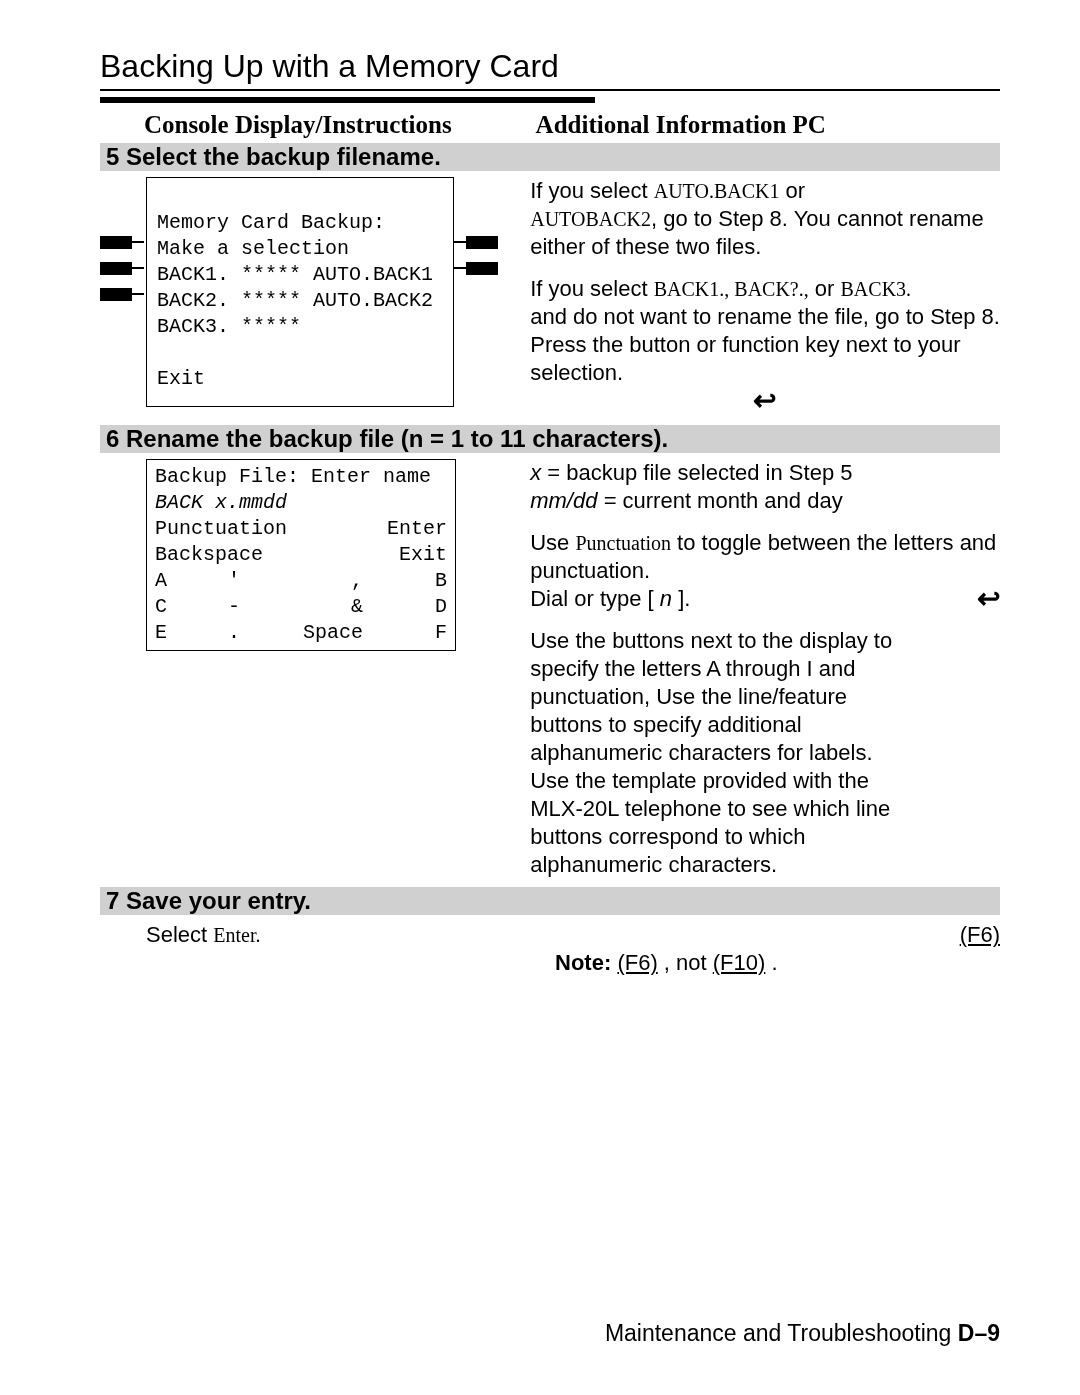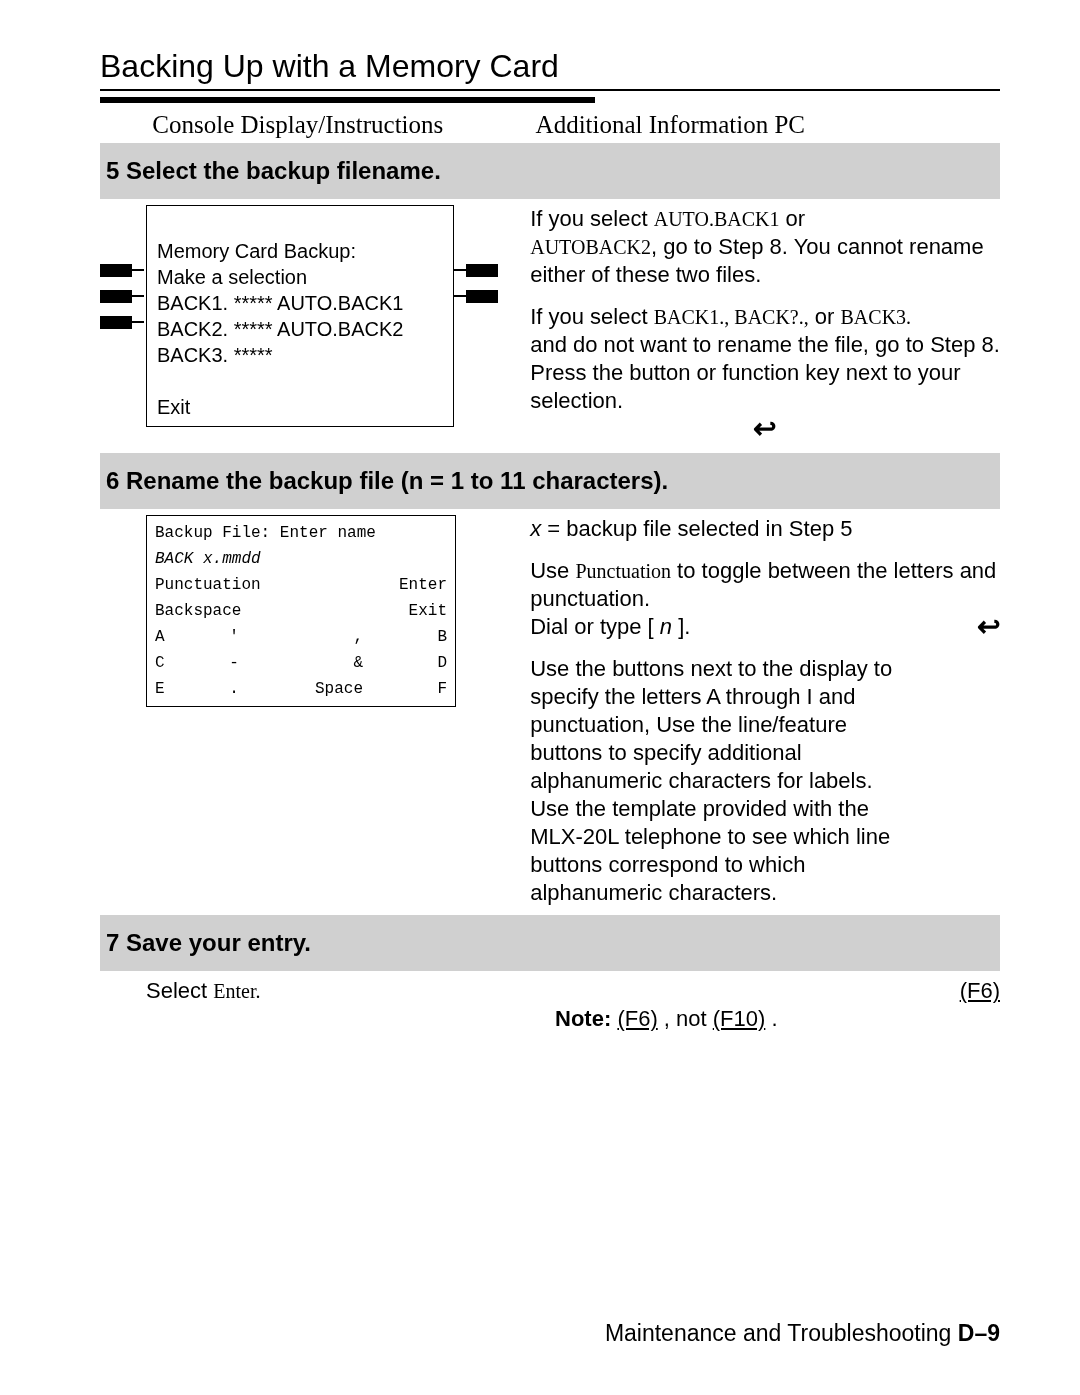--- a/index.html
+++ b/index.html
@@ -29,30 +29,30 @@
   .rule-thin {
     border: none;
     border-top: 2px solid #000;
     margin: 0;
     width: 100%;
   }
   .col-headers {
     display: flex;
     margin: 8px 0 4px 0;
     font-family: "Times New Roman", Times, serif;
-    font-weight: normal;
+    font-weight: bold;
     font-size: 25px;
   }
   .col-headers .left  { width: 46%; text-align:center;}
   .col-headers .right { width: 54%; text-align:left; padding-left:40px;}
   .step-bar {
     background: #d0d0d0;
     font-weight: bold;
     font-size: 24px;
-    padding: 14px 6px;
+    padding: 0 6px;
     margin: 2px 0 6px 0;
   }
   .two-col {
     display: flex;
     align-items: flex-start;
     margin-bottom: 8px;
   }
   .leftcol { width: 46%; position: relative; }
   .rightcol { width: 54%; padding-left: 30px; }
   .console-wrap {
@@ -74,40 +74,40 @@
   .blackbox { width: 32px; height: 13px; background:#000; }
   .stem { width:12px; height:2px; background:#000; }
   .rmarker-col{
     width:46px;
     display:flex;
     flex-direction:column;
   }
   .rmarker { display:flex; align-items:center; height:26px;}
   .console-box {
     border: 1.5px solid #000;
-    padding: 6px 10px 6px 10px;
-    font-family: Liberation Sans, sans-serif;
+    padding: 6px 10px 14px 10px;
+    font-family: Liberation Mono, monospace;
     font-size: 20px;
     line-height: 26px;
     white-space: pre;
     flex:1;
   }
   .body-text { line-height: 28px; font-size:22px; }
   .mono { font-family: Liberation Serif, serif; font-size:20px; }
   .italic { font-style: italic; }
   .curved-arrow {
     display:inline-block;
     font-size:28px;
     font-weight:bold;
     transform: scaleX(-1);
   }
   .key-table {
     border:1.5px solid #000;
     font-family:"Courier New",Courier,monospace;
-    font-size:16px;
+    font-size:20px;
     line-height:26px;
     padding: 4px 8px;
     width: 292px;
     margin-left:46px;
   }
   .key-row { display:flex; justify-content:space-between;}
   .key-row .c1{ width:30px;}
   .key-row .c2{ width:30px; text-align:center;}
   .key-row .c3{ width:80px; text-align:right; }
   .key-row .c4{ width:50px; text-align:right;}
@@ -228,20 +228,23 @@
         <span class="c3">Space</span>
         <span class="c4">F</span>
       </div>
     </div>
   </div>
 
   <div class="rightcol body-text">
     <div>
       <span class="italic">x</span><span> = backup file selected in Step 5</span>
     </div>
+    <div>
+      <span class="italic">mm/dd =</span><span> current month and day</span>
+    </div>
     <div style="height:14px;"></div>
     <div>
       <span>Use </span><span class="mono">Punctuation</span><span> to toggle between the letters and punctuation.</span>
     </div>
     <div style="display:flex; justify-content:space-between; align-items:center;">
       <span>
         <span>Dial or type [ </span><span class="italic">n</span><span> ].</span>
       </span>
       <span class="curved-arrow">↪</span>
     </div>

